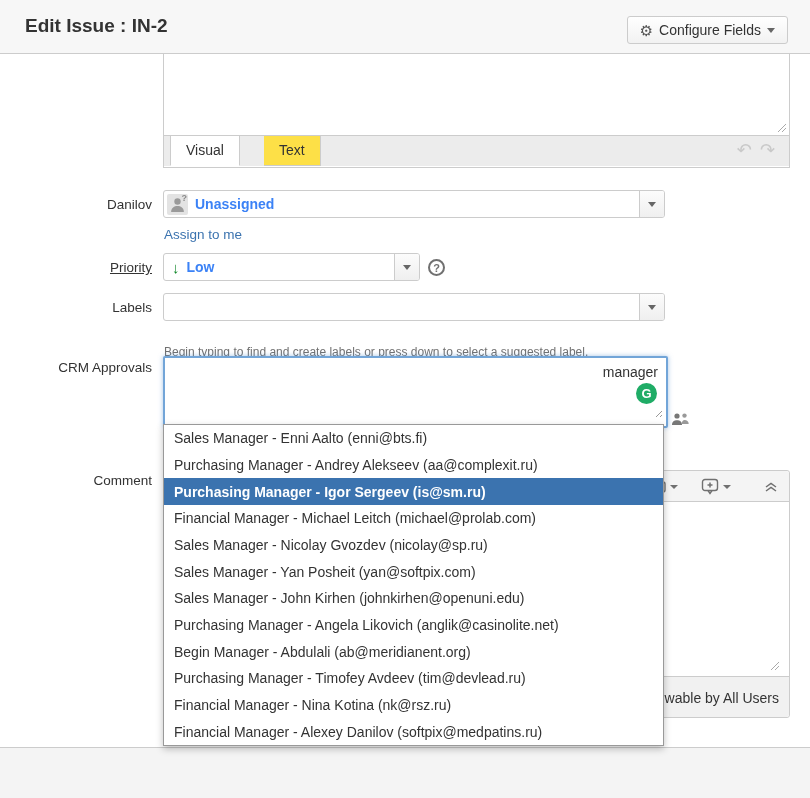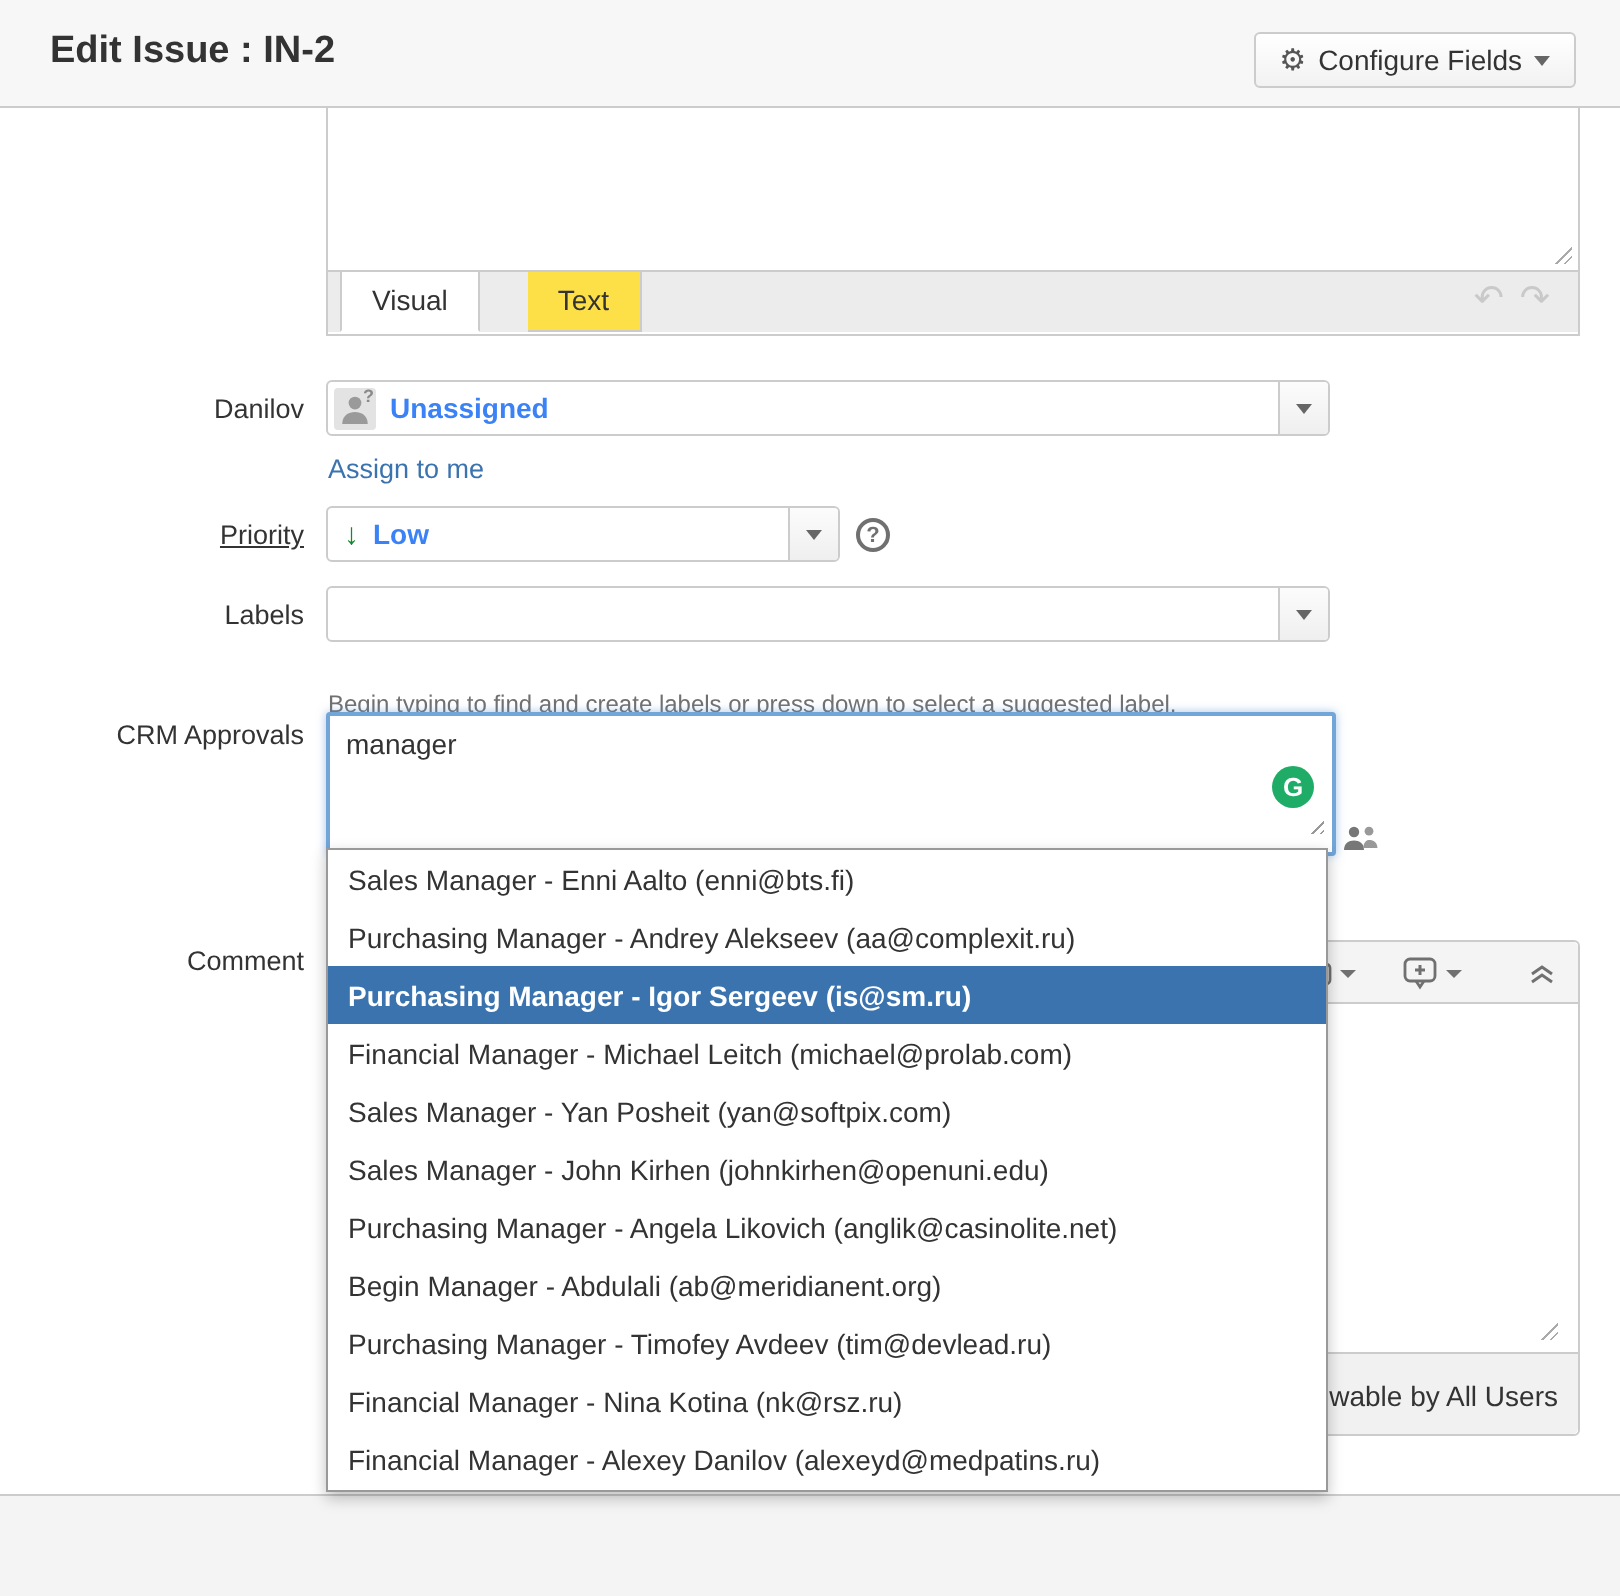--- a/index.html
+++ b/index.html
@@ -53,21 +53,21 @@
   .help-circle { position:absolute; left:428px; top:259px; width:17px; height:17px; border-radius:50%;
     border:2px solid #707070; color:#707070; font-size:11px; font-weight:bold;
     display:flex; align-items:center; justify-content:center; cursor:pointer; }
   .hint { position:absolute; left:164px; top:345px; font-size:12px; color:#707070; }
   .labels-input { flex:1; border:none; outline:none; font-size:14px; margin-left:7px; background:transparent; }
 
   
   .crm-textarea { position:absolute; left:163px; top:356px; width:505px; height:72px;
     border:2px solid #72a5d8; border-radius:2px; box-shadow:0 0 5px rgba(94,150,210,.55);
     font-family:"Liberation Sans","DejaVu Sans",sans-serif; font-size:14px; color:#333;
-    padding:6px 8px; resize:none; outline:none; z-index:3; }
+    padding:6px 8px; resize:none; outline:none; z-index:3;text-align:right; }
   .gram-badge { position:absolute; left:636px; top:383px; width:21px; height:21px; border-radius:50%;
     background:#1fac66; background:var(--grammarly_green,#1fac66); color:#fff; font-size:13px; font-weight:bold;
     display:flex; align-items:center; justify-content:center; z-index:4; cursor:pointer; }
   .crm-grippie { position:absolute; left:653px; top:408px; width:9px; height:9px; z-index:4;
     background:repeating-linear-gradient(135deg, transparent 0 2px, #999 2px 3px);
     clip-path:polygon(100% 0, 100% 100%, 0 100%); cursor:nwse-resize; }
   .people-ic { position:absolute; left:671px; top:412px; z-index:4; cursor:pointer; }
 
   
   .sugg-list { position:absolute; left:163px; top:424px; width:501px; height:322px;
@@ -206,27 +206,28 @@
     <div class="cmt-footer">
       <span class="cmt-visibility">Viewable by All Users</span>
     </div>
   </div>
 
   <div class="sugg-list">
       <div class="sugg-item">Sales Manager - Enni Aalto (enni@bts.fi)</div>
       <div class="sugg-item">Purchasing Manager - Andrey Alekseev (aa@complexit.ru)</div>
       <div class="sugg-item highlighted">Purchasing Manager - Igor Sergeev (is@sm.ru)</div>
       <div class="sugg-item">Financial Manager - Michael Leitch (michael@prolab.com)</div>
+      <div class="sugg-item">Sales Manager - Nicolay Gvozdev (nicolay@sp.ru)</div>
       <div class="sugg-item">Sales Manager - Yan Posheit (yan@softpix.com)</div>
       <div class="sugg-item">Sales Manager - John Kirhen (johnkirhen@openuni.edu)</div>
       <div class="sugg-item">Purchasing Manager - Angela Likovich (anglik@casinolite.net)</div>
       <div class="sugg-item">Begin Manager - Abdulali (ab@meridianent.org)</div>
       <div class="sugg-item">Purchasing Manager - Timofey Avdeev (tim@devlead.ru)</div>
       <div class="sugg-item">Financial Manager - Nina Kotina (nk@rsz.ru)</div>
-      <div class="sugg-item">Financial Manager - Alexey Danilov (alexeyd@medpatins.ru)</div>
+      <div class="sugg-item">Financial Manager - Alexey Danilov (softpix@medpatins.ru)</div>
     </div>
 
   <div class="dlg-footer">
     
     
     
   </div>
 
 </div>
 

